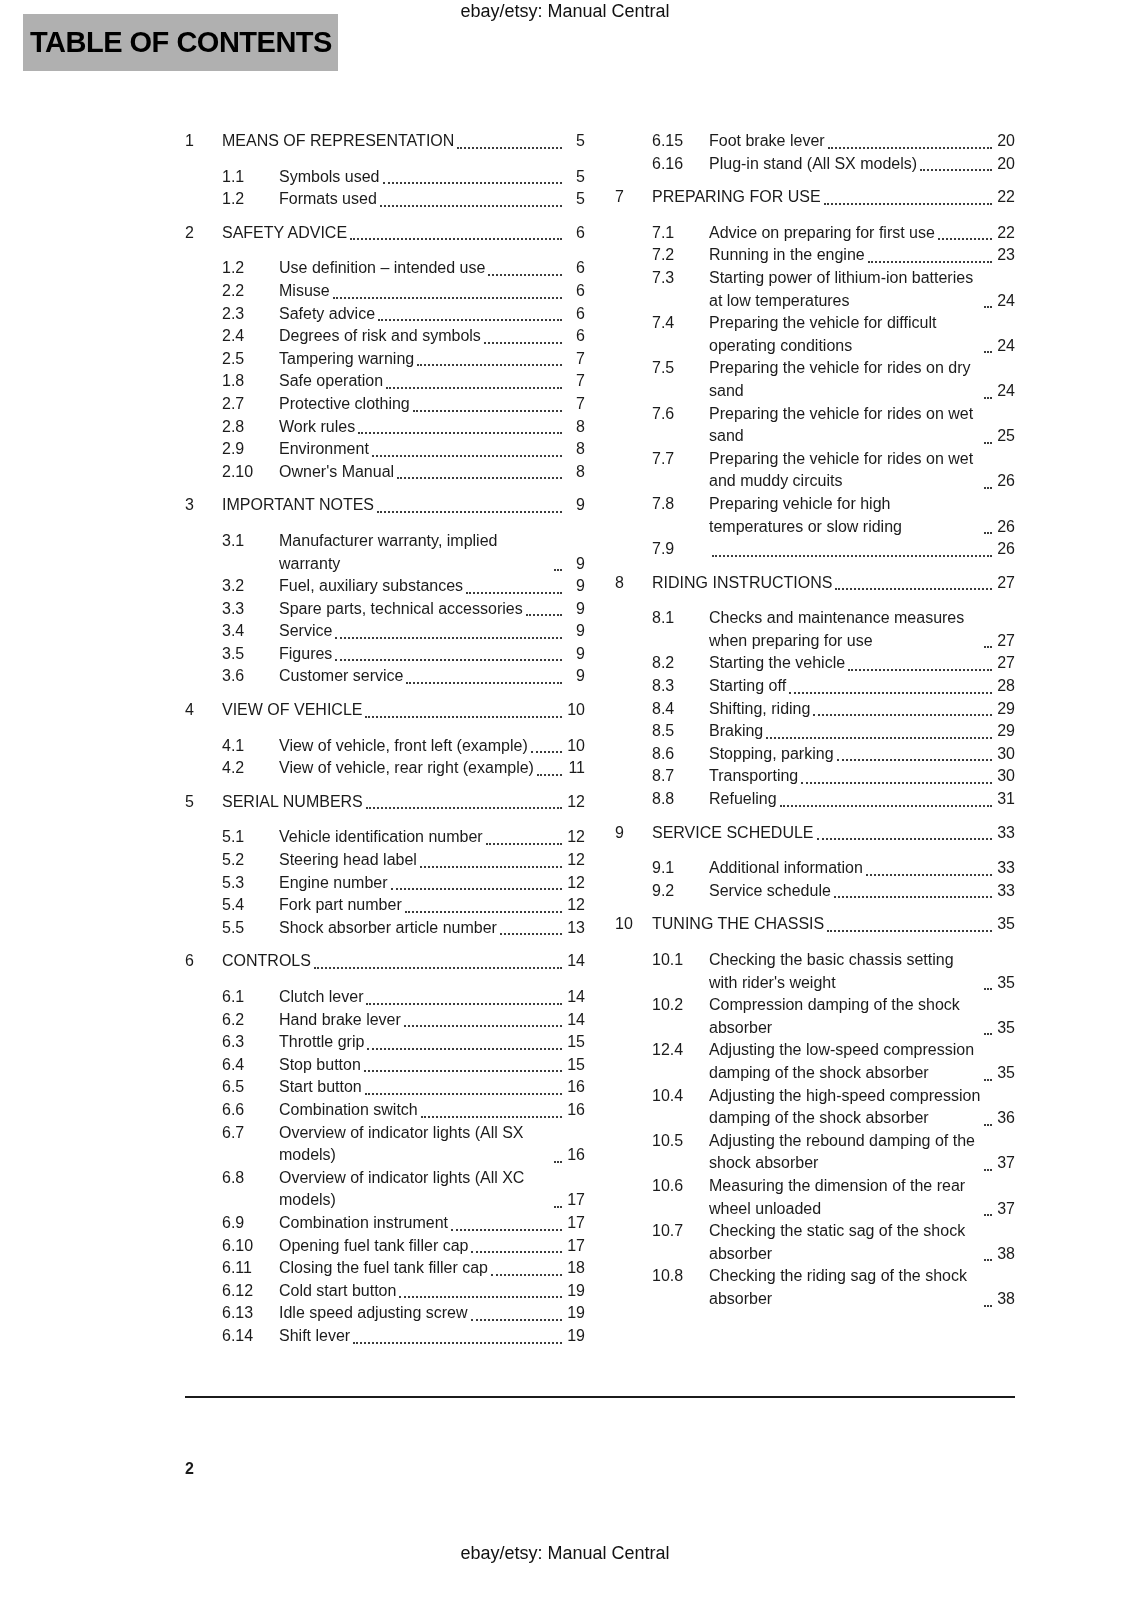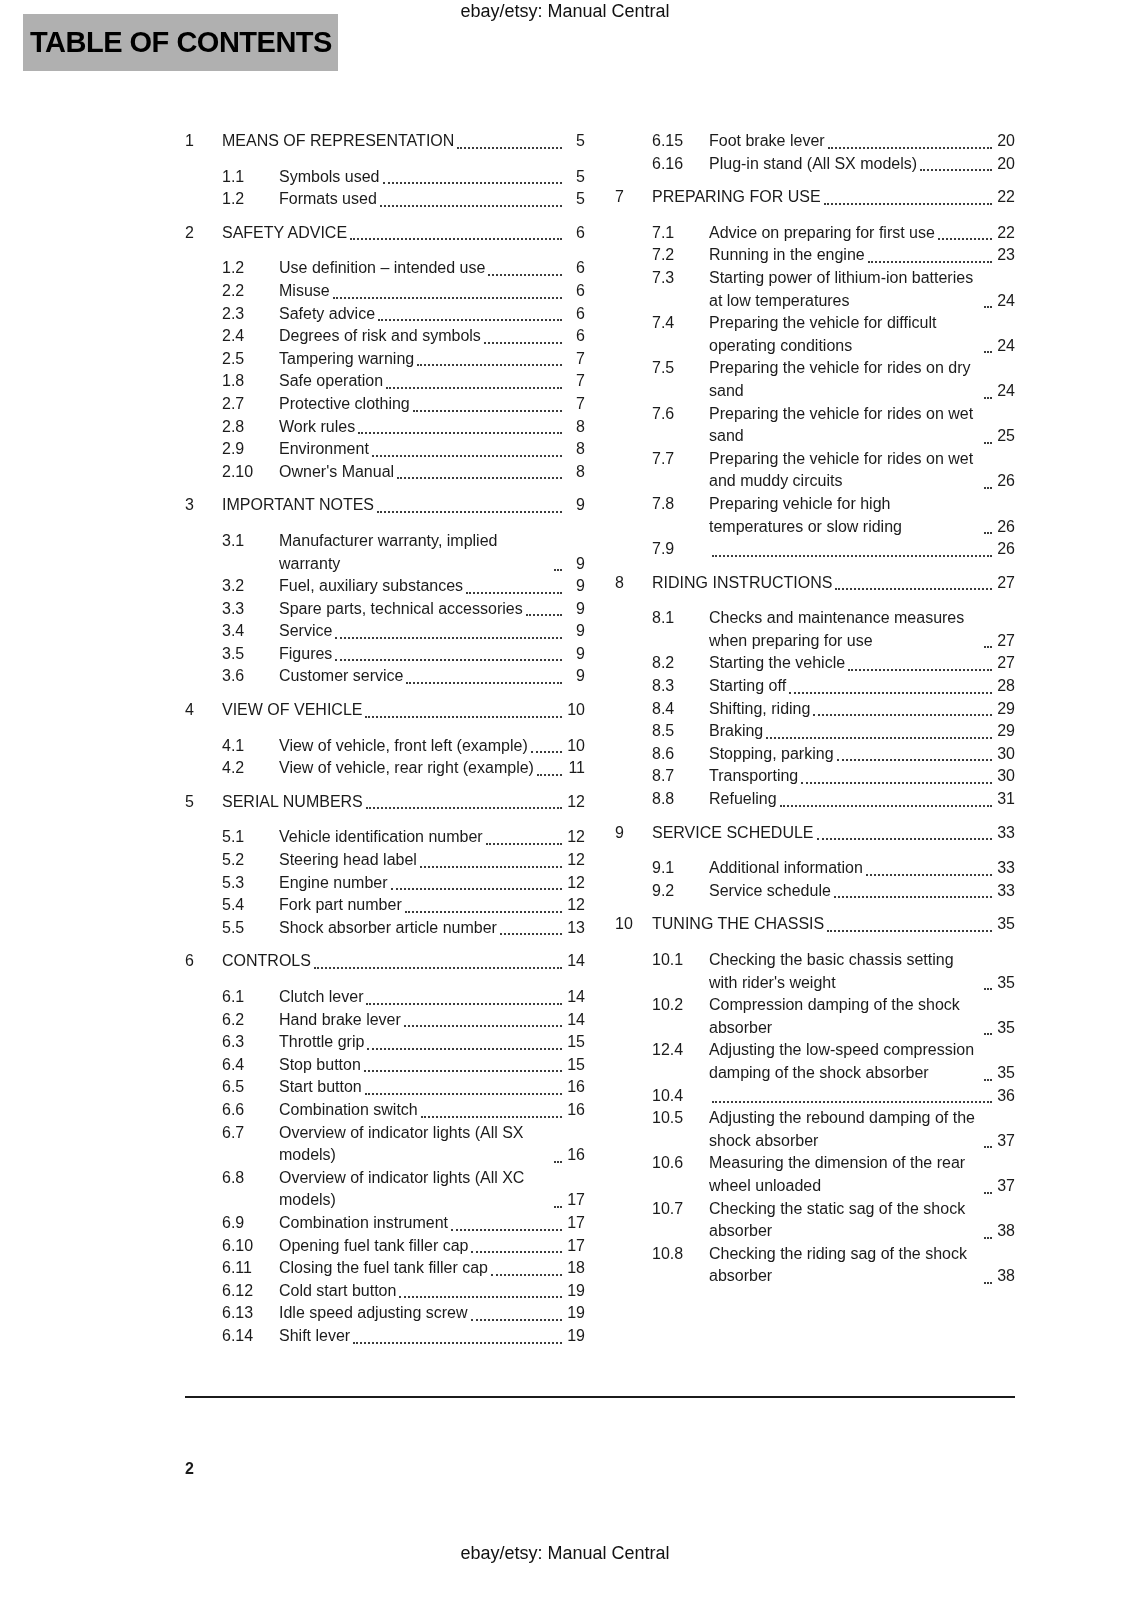--- a/index.html
+++ b/index.html
@@ -510,20 +510,21 @@
         <span class="page">35</span>
       </div>
       <div class="row item">
         <span class="num">12.4</span>
         <span class="title">Adjusting the low-speed compression damping of the shock absorber</span>
         <span class="leader"></span>
         <span class="page">35</span>
       </div>
       <div class="row item">
         <span class="num">10.4</span>
+        <span class="title">Adjusting the high-speed compression damping of the shock absorber</span>
         <span class="leader"></span>
         <span class="page">36</span>
       </div>
       <div class="row item">
         <span class="num">10.5</span>
         <span class="title">Adjusting the rebound damping of the shock absorber</span>
         <span class="leader"></span>
         <span class="page">37</span>
       </div>
       <div class="row item">

